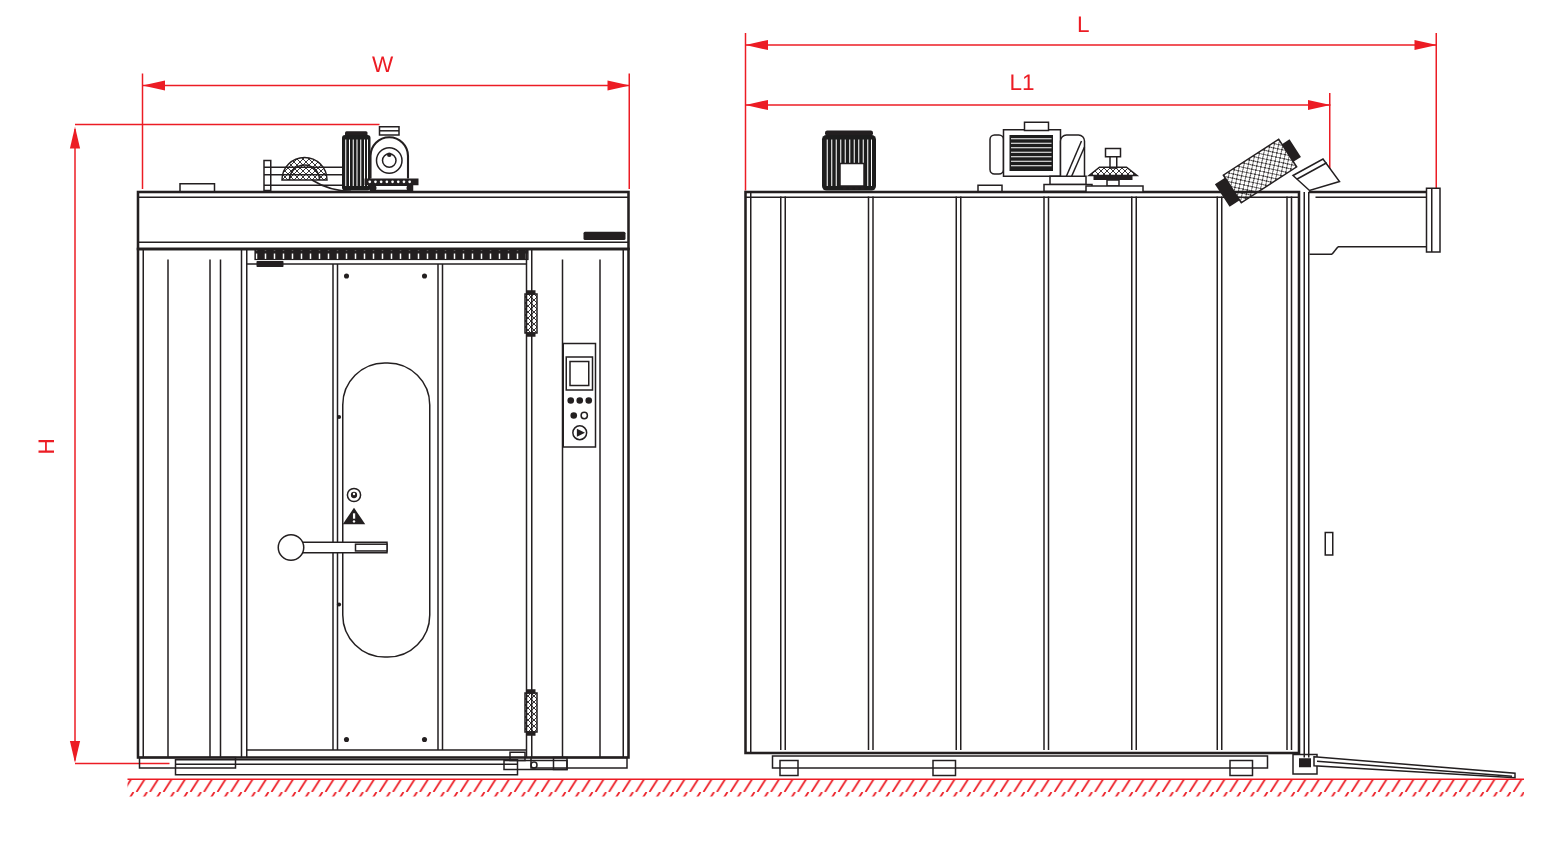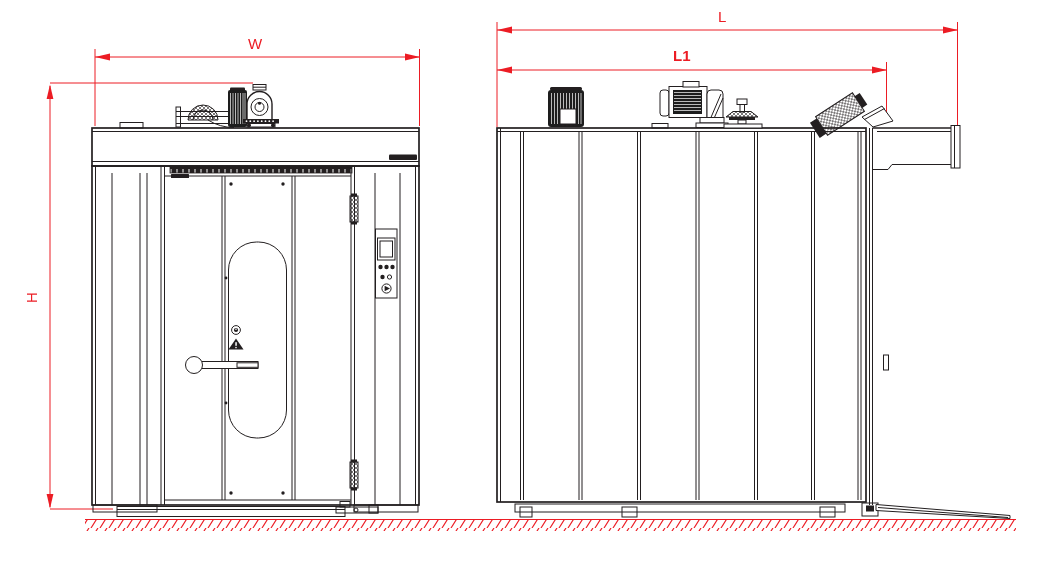--- a/index.html
+++ b/index.html
@@ -334,14 +334,14 @@
       <g>
         <polygon class="sw" points="876,504.5 1010,515.5 1010,518.5 876,510.5"></polygon>
         <line class="s" x1="878" y1="507.5" x2="1008" y2="517.5"></line>
       </g>
     </g>
   </svg>
 
   <span class="dim-label" style="left:248px;top:36px;">W</span>
   <span class="dim-label rot" style="left:26px;top:290px;">H</span>
   <span class="dim-label" style="left:718px;top:9px;">L</span>
-  <span class="dim-label" style="left:673px;top:48px;font-weight:bold;">L1</span>
+  <span class="dim-label" style="left:673px;top:48px;">L1</span>
 </div>
 
 </body></html>

